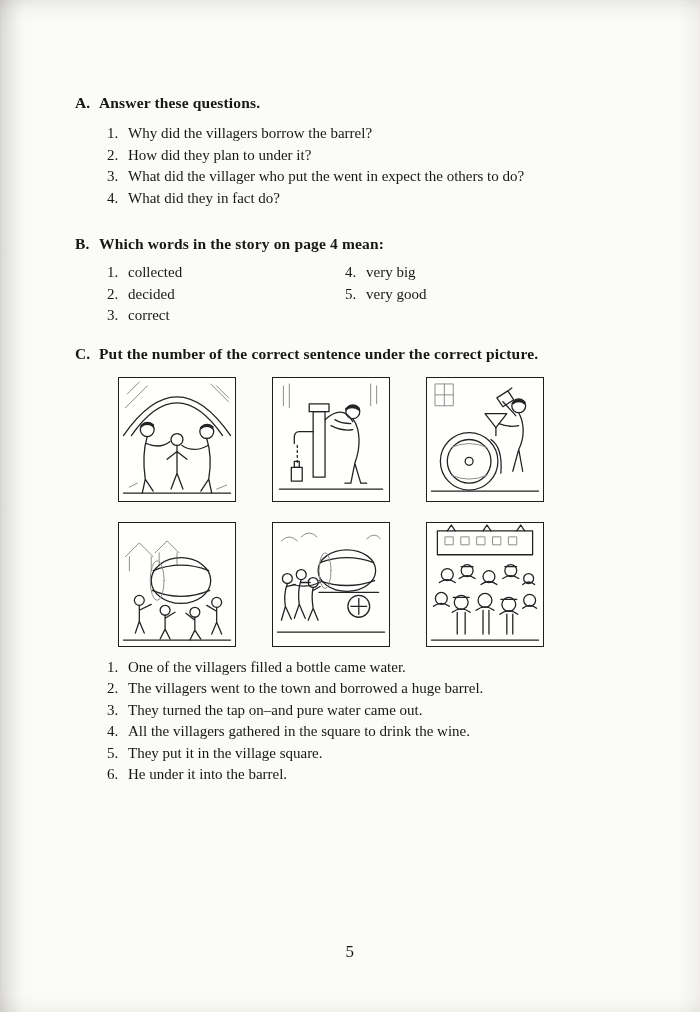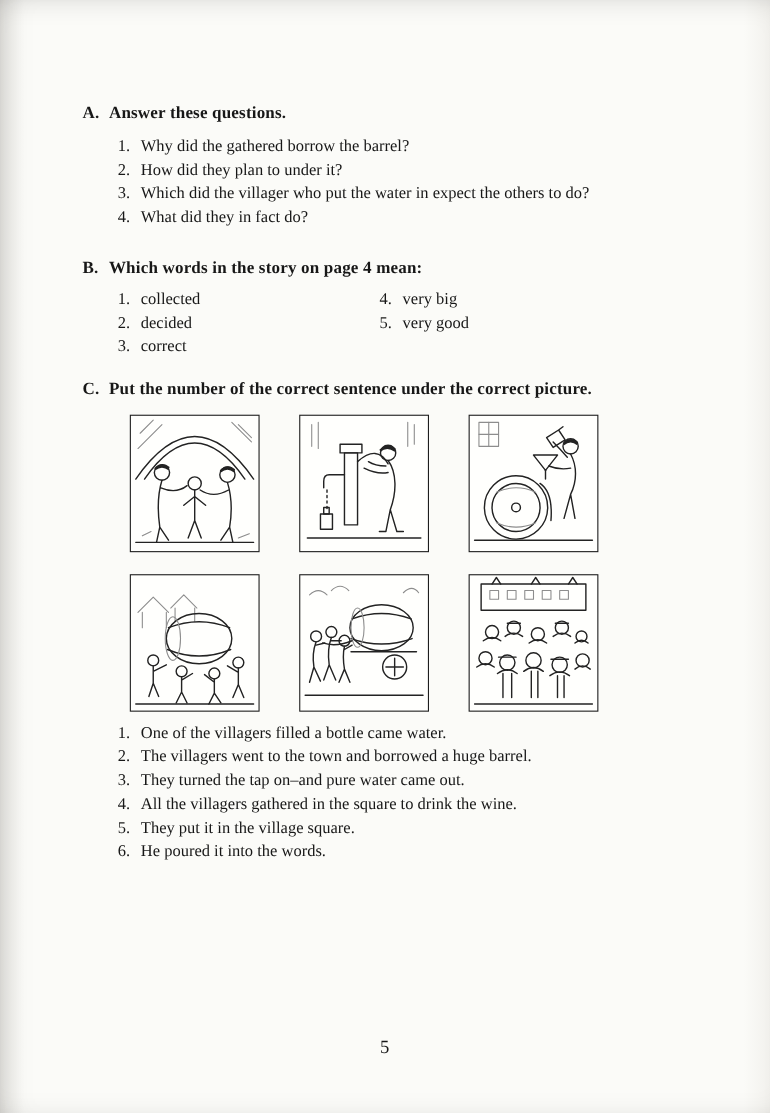--- a/index.html
+++ b/index.html
@@ -72,29 +72,29 @@
   <div class="content">
 
     <section class="secA">
       <h2 class="sec-head">
         <span class="sec-label">A.</span>
         <span class="sec-title">Answer these questions.</span>
       </h2>
       <ol class="qlist">
         <li class="qitem">
           <span class="num">1.</span>
-          <span class="txt">Why did the gathered borrow the barrel?</span>
+          <span class="txt">Why did the villagers borrow the barrel?</span>
         </li>
         <li class="qitem">
           <span class="num">2.</span>
           <span class="txt">How did they plan to under it?</span>
         </li>
         <li class="qitem">
           <span class="num">3.</span>
-          <span class="txt">Which did the villager who put the water in expect the others to do?</span>
+          <span class="txt">What did the villager who put the went in expect the others to do?</span>
         </li>
         <li class="qitem">
           <span class="num">4.</span>
           <span class="txt">What did they in fact do?</span>
         </li>
       </ol>
     </section>
 
     <section class="secB">
       <h2 class="sec-head">
@@ -276,20 +276,20 @@
         <li class="qitem">
           <span class="num">4.</span>
           <span class="txt">All the villagers gathered in the square to drink the wine.</span>
         </li>
         <li class="qitem">
           <span class="num">5.</span>
           <span class="txt">They put it in the village square.</span>
         </li>
         <li class="qitem">
           <span class="num">6.</span>
-          <span class="txt">He poured it into the words.</span>
+          <span class="txt">He under it into the barrel.</span>
         </li>
       </ol>
     </section>
   </div>
 
   <div class="pageno">5</div>
 </div>
 
 </body></html>

